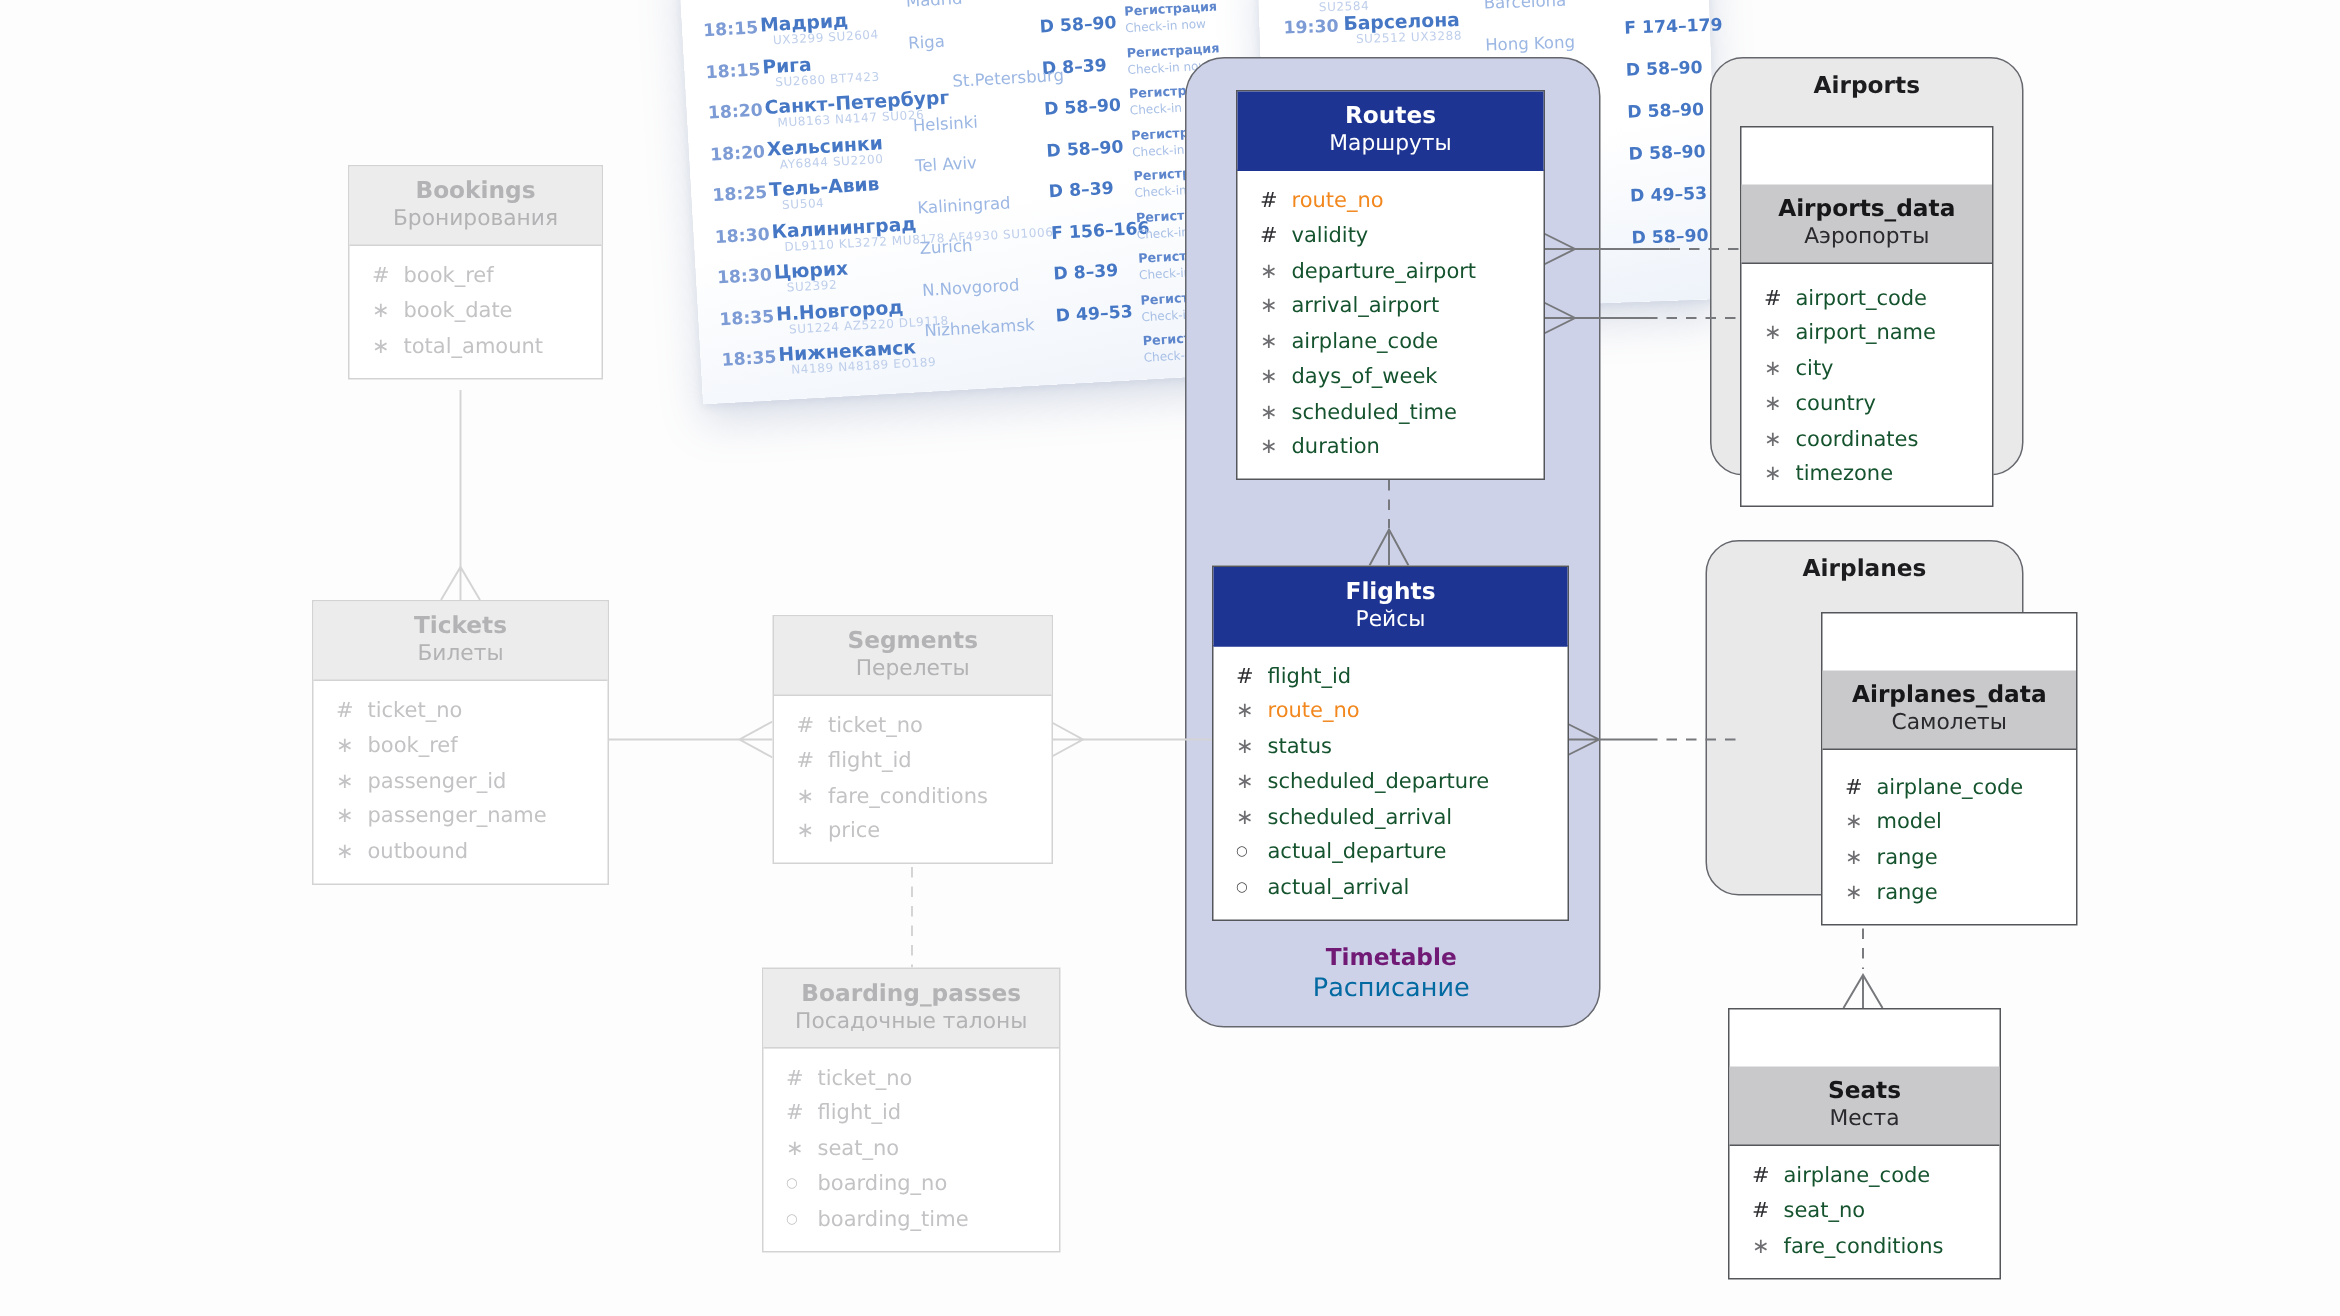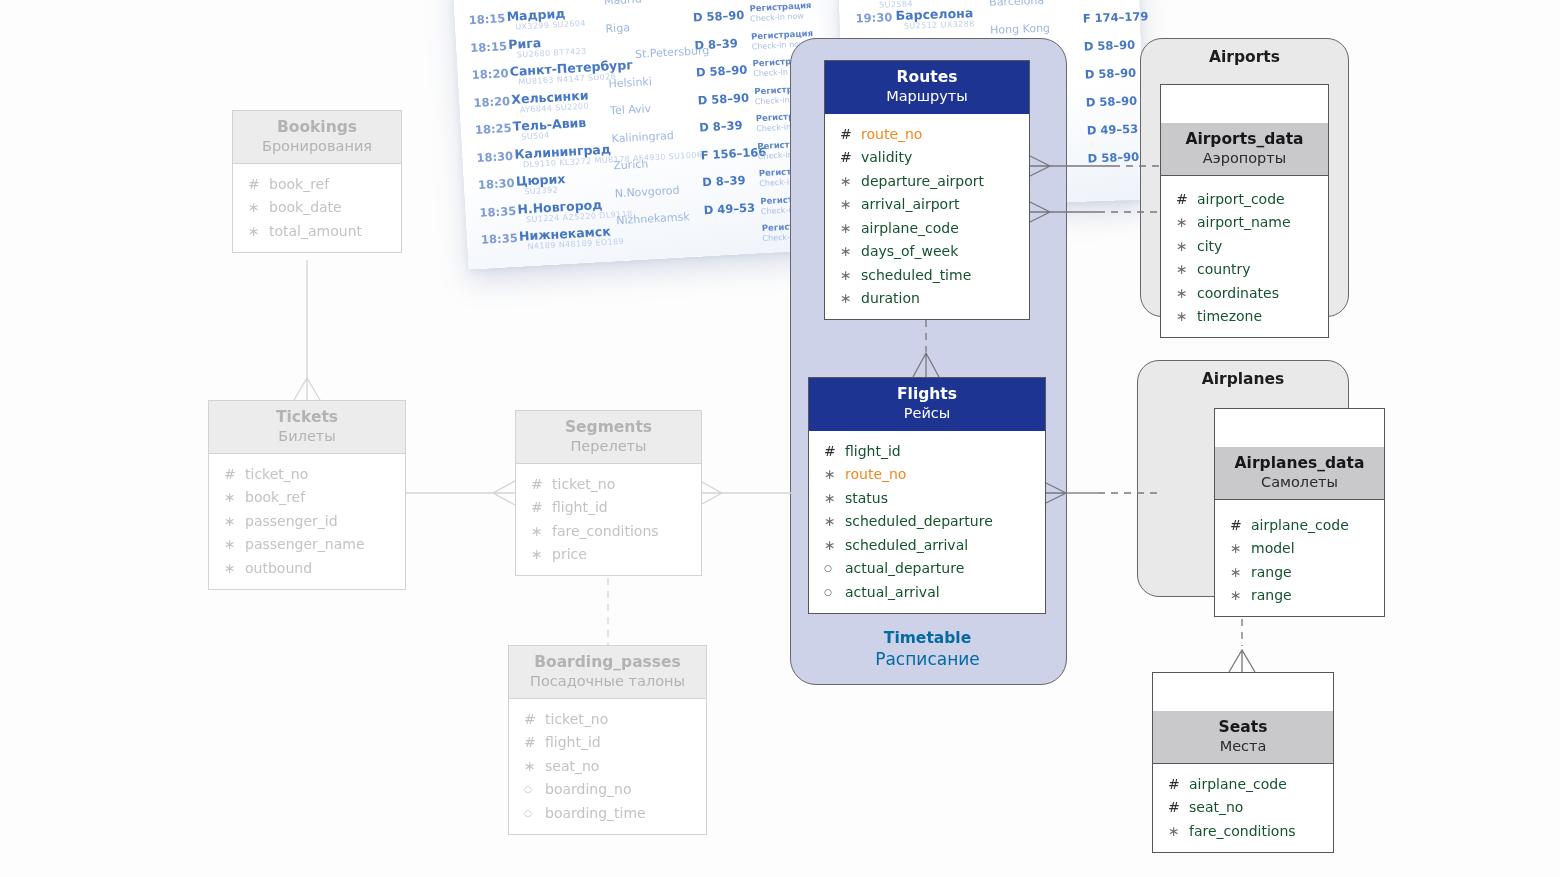--- a/index.html
+++ b/index.html
@@ -53,21 +53,21 @@
   .tb{padding:8px 0 9px;}
   .fr{display:flex;align-items:center;height:23.5px;padding-left:15px;}
   .g{flex:0 0 21px;width:21px;text-align:left;color:#2f2f33;font-size:14px;}
   .g.ast{color:#6e6e72;font-size:14px;}
   .g.circ{font-size:9px;color:#4c4c50;}
   .fn{color:#14532d;white-space:nowrap;}
   .hl{color:#f2871d;text-align:right;}
   .t-faded .g,.t-faded .g.ast,.t-faded .g.circ,.t-faded .fn{color:#c3c3c5;}
   
   #timetable-label{position:absolute;z-index:4;left:790px;top:628px;width:275px;text-align:center;}
-  #timetable-label .l1{font-weight:bold;font-size:15.5px;color:#0369a1;line-height:21px;}
+  #timetable-label .l1{font-weight:bold;font-size:15.5px;color:#701a75;line-height:21px;}
   #timetable-label .l2{font-size:17px;color:#0369a1;line-height:21px;}
   
   #tbl-bookings{left:222px;top:110px;width:168px;margin-left:10px;}
   #tbl-tickets{left:208px;top:400px;width:196px;}
   #tbl-segments{left:515px;top:410px;width:185px;}
   #tbl-boarding{left:508px;top:645px;width:197px;}
   #tbl-routes{left:824px;top:60px;width:204px;}
   #tbl-flights{left:808px;top:377px;width:236px;}
   #tbl-airports{left:1160px;top:84px;width:167px;}
   #tbl-airports .tb{padding-top:11px;}

